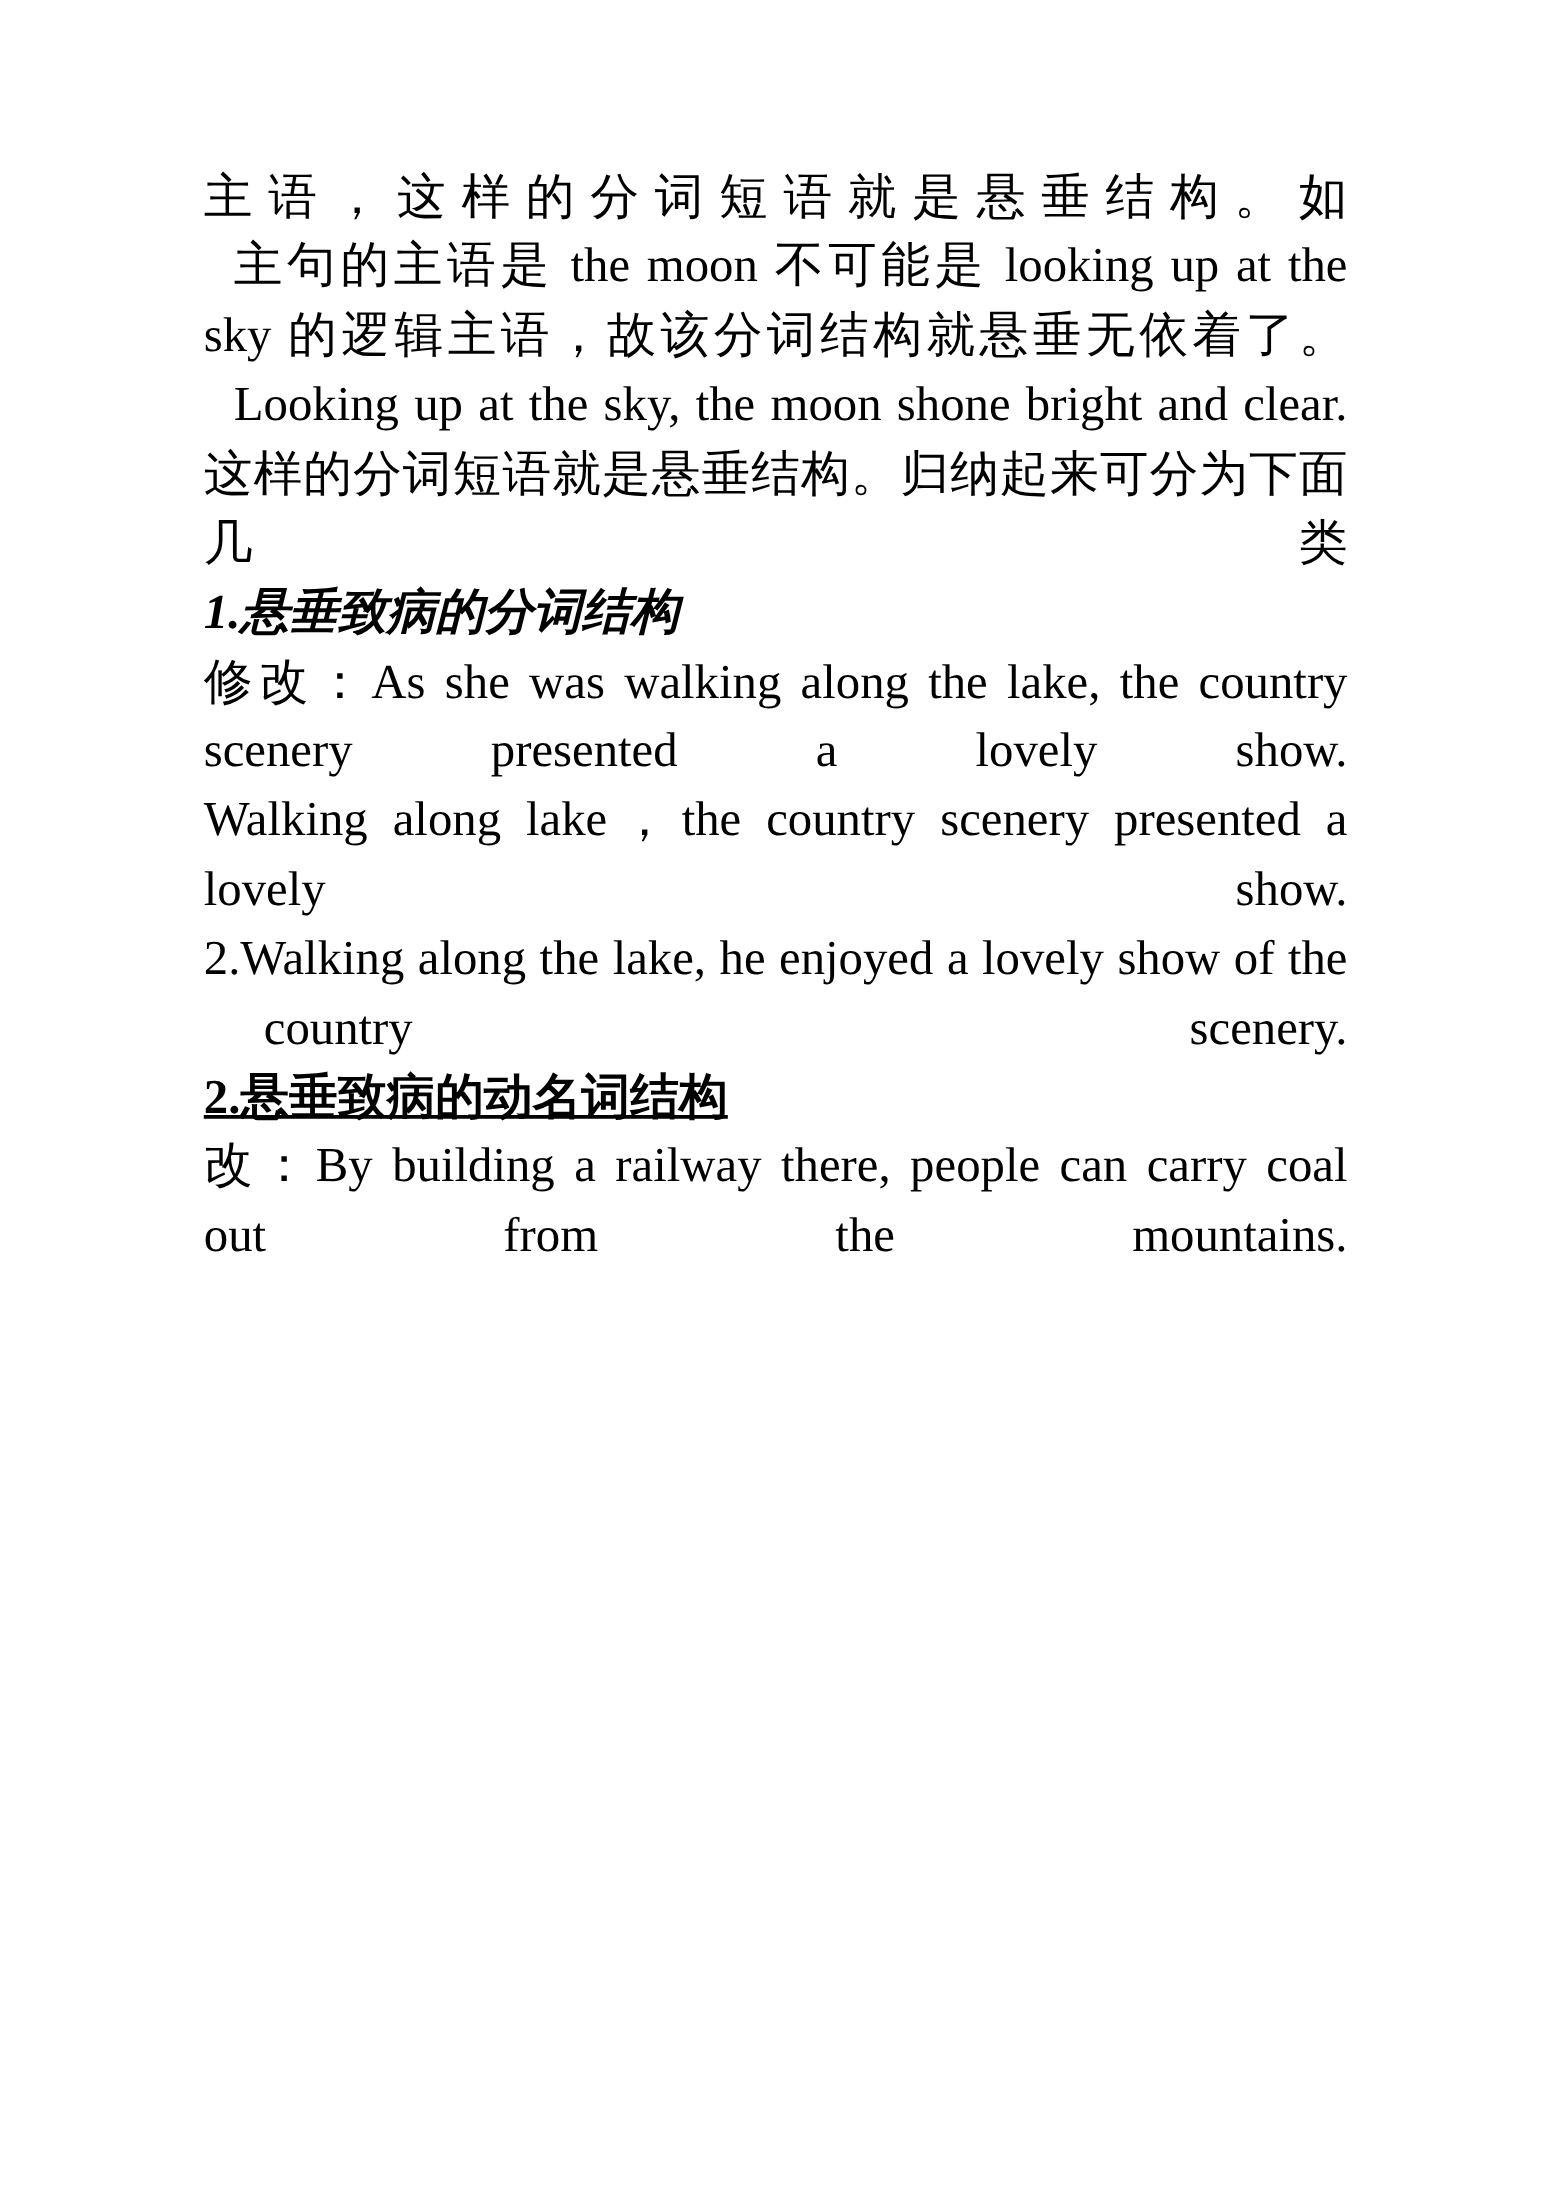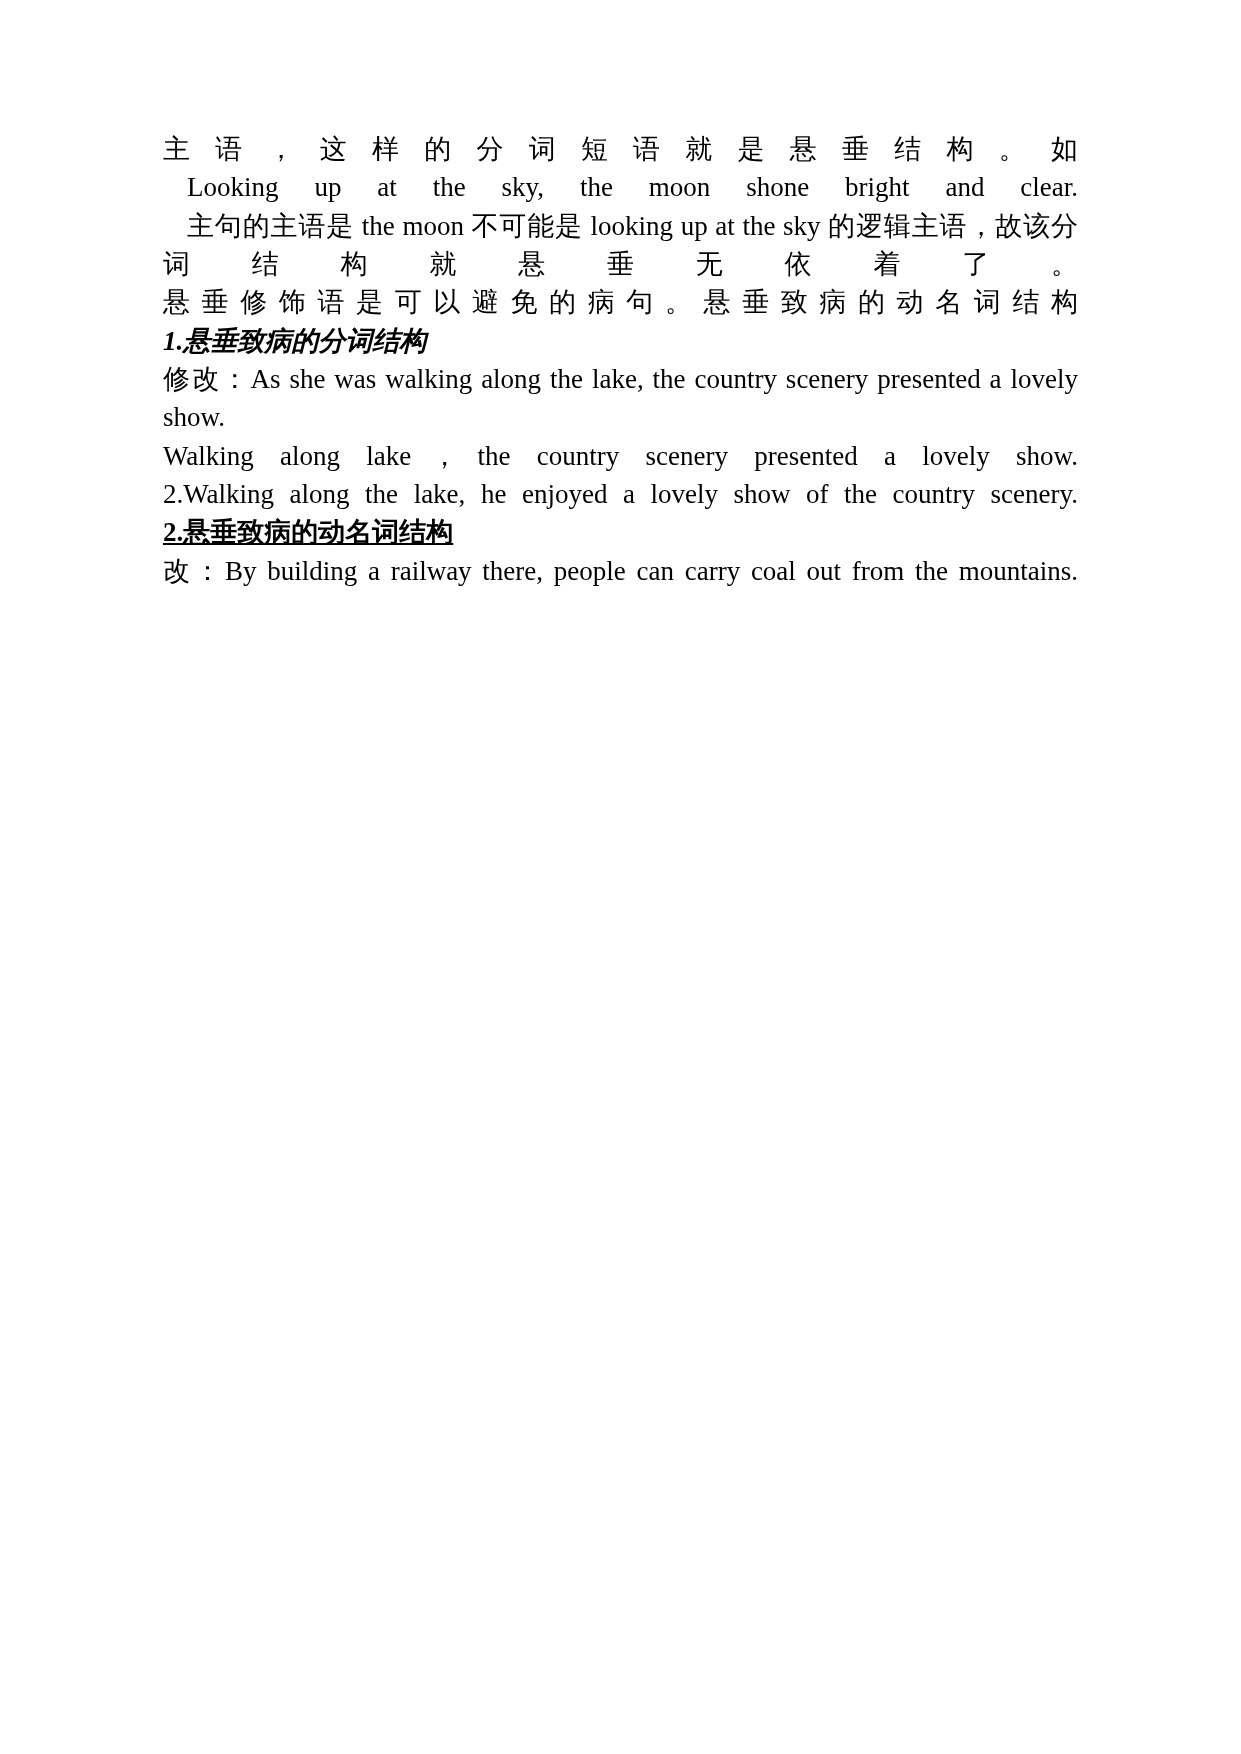--- a/index.html
+++ b/index.html
@@ -11,21 +11,21 @@
     width: 1241px;
     height: 1754px;
     background: #ffffff;
     position: relative;
     box-sizing: border-box;
     padding: 130px 163px 0 163px;
     font-family: "Liberation Serif", "DejaVu Serif", serif;
     color: #000000;
   }
   .body-text {
-    font-size: 27px;
+    font-size: 39px;
     line-height: 1.42;
     color: #000000;
   }
   p {
     margin: 0;
     padding: 0;
   }
   .just {
     text-align: justify;
     text-align-last: justify;
@@ -51,25 +51,25 @@
   }
 </style>
 </head>
 <body>
 
 <div class="page">
   <div class="body-text">
 
     <p class="just">主语，这样的分词短语就是悬垂结构。如</p>
 
+    <p class="just indent">主句的主语是 the moon 不可能是 looking up at the sky 的逻辑主语，故该分词结构就悬垂无依着了。</p>
+
     <p class="just indent">Looking up at the sky, the moon shone bright and clear.</p>
 
-    <p class="just indent">主句的主语是 the moon 不可能是 looking up at the sky 的逻辑主语，故该分词结构就悬垂无依着了。</p>
-
-    <p class="just">悬垂修饰语是可以避免的病句。悬垂致病的动名词结构</p>
+    <p class="just">这样的分词短语就是悬垂结构。归纳起来可分为下面几类</p>
 
     <p class="bold-italic just-left">1.悬垂致病的分词结构</p>
 
     <p class="just">修改：As she was walking along the lake, the country scenery presented a lovely show.</p>
 
     <p class="just">Walking along lake，the country scenery presented a lovely show.</p>
 
     <p class="just hang">2.Walking along the lake, he enjoyed a lovely show of the country scenery.</p>
 
     <p class="bold just-left">2.悬垂致病的动名词结构</p>

